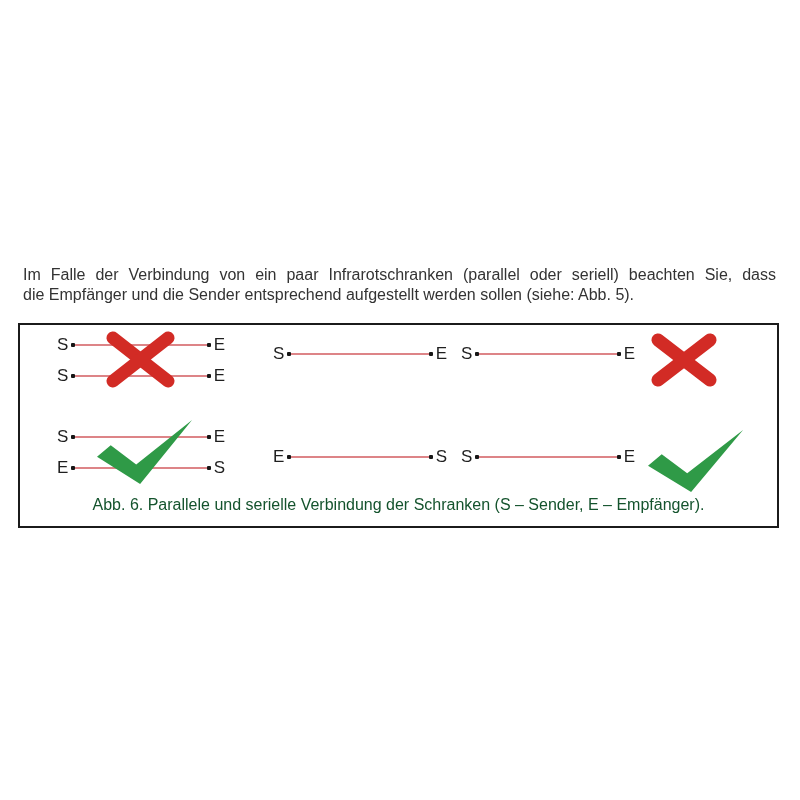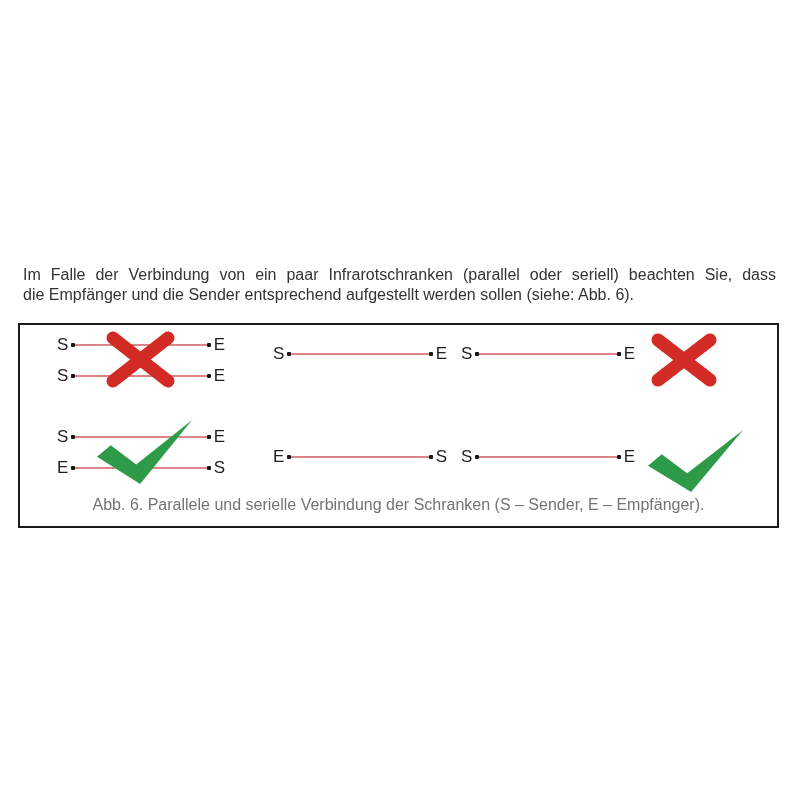--- a/index.html
+++ b/index.html
@@ -35,31 +35,31 @@
     background:var(--endpoint,#161616);border-radius:1px;
   }
   .beam::before{left:-2px}
   .beam::after{right:-2px}
 
   .verdict{position:absolute;z-index:3;}
   .verdict svg{display:block;width:100%;height:100%;}
 
   .caption{
     position:absolute;left:0;top:171px;width:100%;text-align:center;
-    font-size:16px;color:#737373;
+    font-size:16px;color:#14532d;
   }
 </style>
 </head>
 <body>
 
 <div class="canvas">
 
   <p class="para">
     <span class="jline">Im Falle der Verbindung von ein paar Infrarotschranken (parallel oder seriell) beachten Sie, dass</span>
-    <span class="nline">die Empfänger und die Sender entsprechend aufgestellt werden sollen (siehe: Abb. 6).</span>
+    <span class="nline">die Empfänger und die Sender entsprechend aufgestellt werden sollen (siehe: Abb. 5).</span>
   </p>
 
   <div class="figure-box">
 
     <div class="link" style="left:37px;top:10px;width:168px">
       <span class="lbl">S</span>
       <span class="beam"></span>
       <span class="lbl">E</span>
     </div>
     <div class="link" style="left:37px;top:41px;width:168px">

